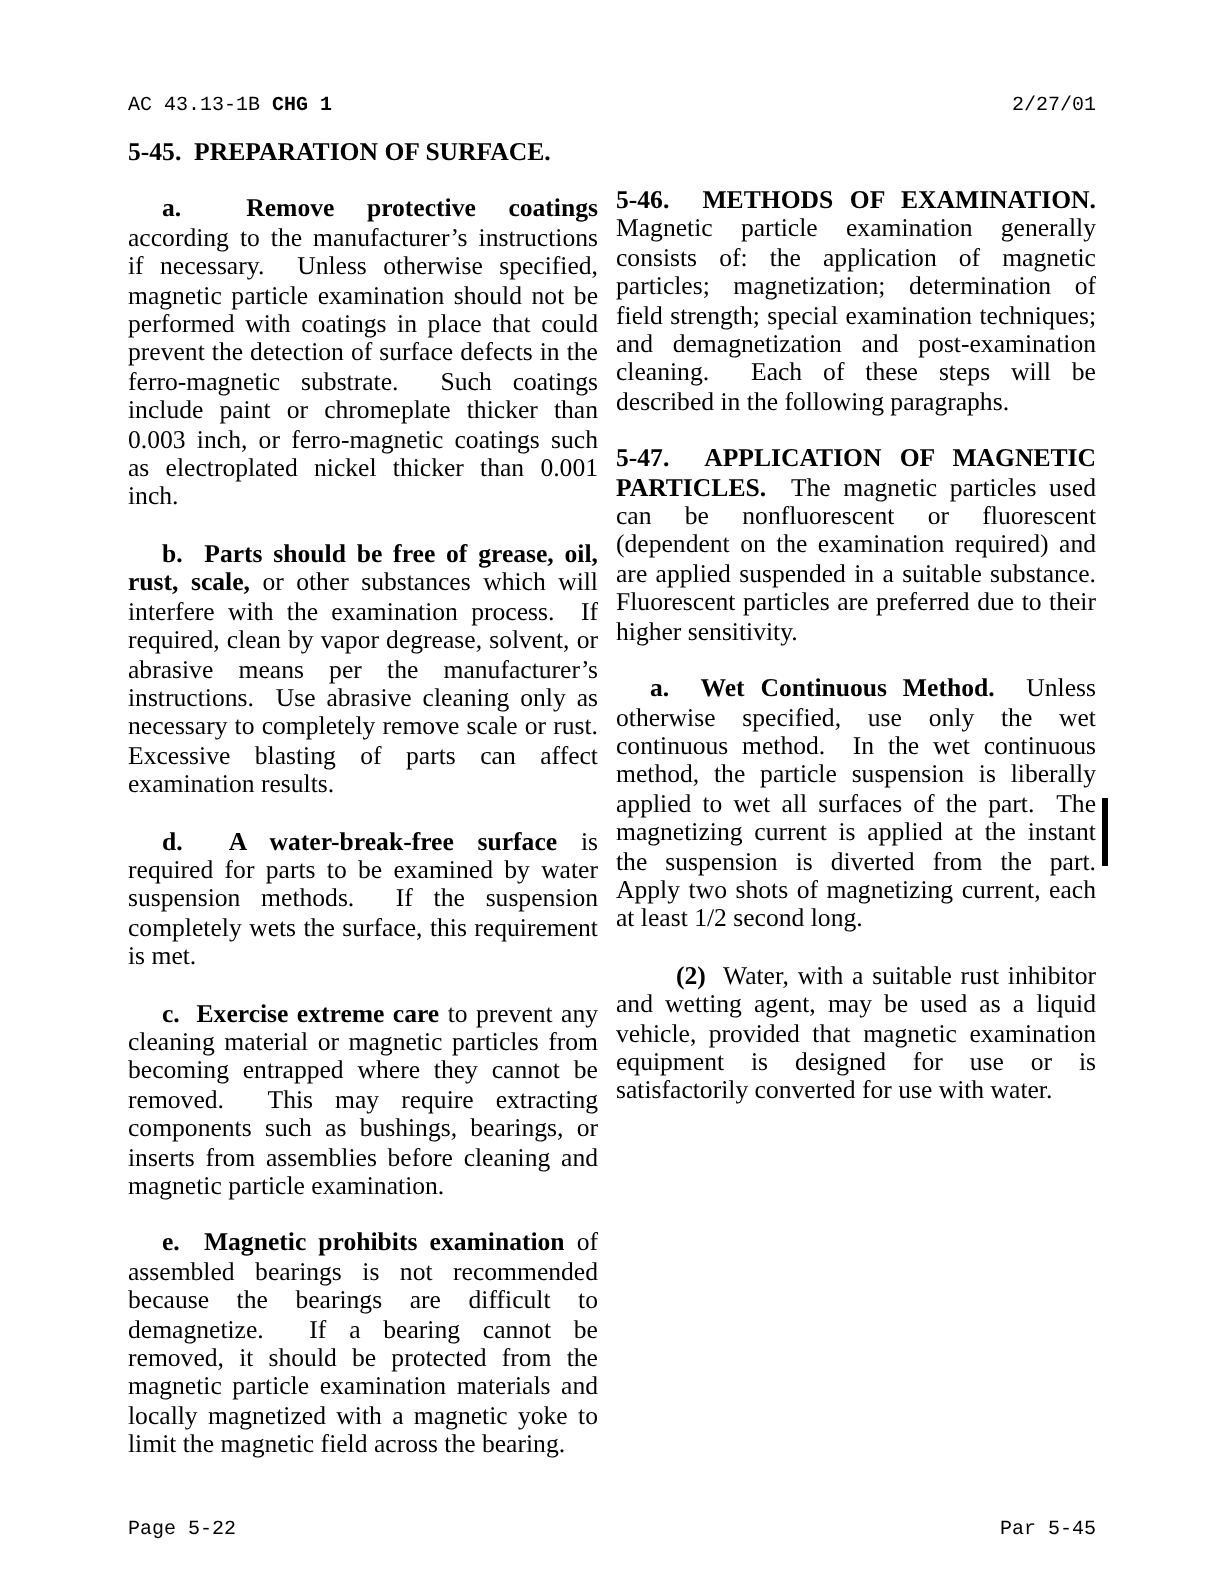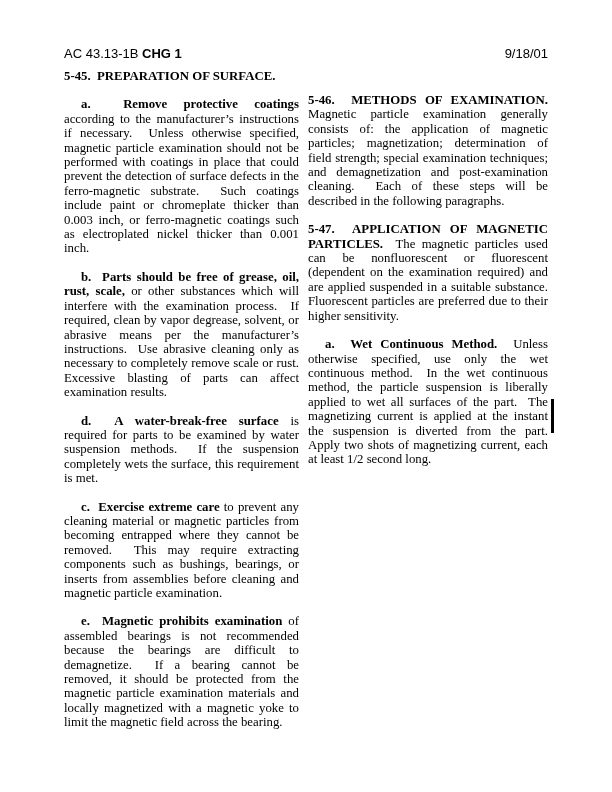--- a/index.html
+++ b/index.html
@@ -14,22 +14,22 @@
     background: #ffffff;
     color: #000000;
     overflow: hidden;
   }
   .runner {
     position: absolute;
     left: 64px;
     width: 484px;
     display: flex;
     justify-content: space-between;
-    font-family: Liberation Sans, sans-serif;
-    font-size: 13px;
+    font-family: Liberation Mono, monospace;
+    font-size: 10px;
     line-height: 13px;
     white-space: pre;
   }
   .runner.header { top: 47px; }
   .runner.footer { top: 759px; }
   .columns {
     position: absolute;
     left: 64px;
     top: 69px;
     width: 484px;
@@ -60,38 +60,43 @@
     background: #000000;
   }
 </style>
 </head>
 <body>
 
 <div class="page">
 
   <div class="runner header">
     <div><span>AC 43.13-1B </span><b>CHG 1</b></div>
-    <div>9/18/01</div>
+    <div>2/27/01</div>
   </div>
 
   <div class="columns">
 
     <div class="col-left">
       <p class="para heading"><b>5-45.  PREPARATION OF SURFACE.</b></p>
       <p class="para indent1"><b>a.  Remove protective coatings</b><span> according to the manufacturer’s instructions if necessary.  Unless otherwise specified, magnetic particle examination should not be performed with coatings in place that could prevent the detection of surface defects in the ferro-magnetic substrate.  Such coatings include paint or chromeplate thicker than 0.003 inch, or ferro-magnetic coatings such as electroplated nickel thicker than 0.001 inch.</span></p>
       <p class="para indent1"><b>b.  Parts should be free of grease, oil, rust, scale,</b><span> or other substances which will interfere with the examination process.  If required, clean by vapor degrease, solvent, or abrasive means per the manufacturer’s instructions.  Use abrasive cleaning only as necessary to completely remove scale or rust.  Excessive blasting of parts can affect examination results.</span></p>
       <p class="para indent1"><b>d.  A water-break-free surface</b><span> is required for parts to be examined by water suspension methods.  If the suspension completely wets the surface, this requirement is met.</span></p>
       <p class="para indent1"><b>c.  Exercise extreme care</b><span> to prevent any cleaning material or magnetic particles from becoming entrapped where they cannot be removed.  This may require extracting components such as bushings, bearings, or inserts from assemblies before cleaning and magnetic particle examination.</span></p>
       <p class="para indent1"><b>e.  Magnetic prohibits examination</b><span> of assembled bearings is not recommended because the bearings are difficult to demagnetize.  If a bearing cannot be removed, it should be protected from the magnetic particle examination materials and locally magnetized with a magnetic yoke to limit the magnetic field across the bearing.</span></p>
     </div>
 
     <div class="col-right">
       <p class="para heading"><b>5-46.  METHODS OF EXAMINATION.</b><span>  Magnetic particle examination generally consists of: the application of magnetic particles; magnetization; determination of field strength; special examination techniques; and demagnetization and post-examination cleaning.  Each of these steps will be described in the following paragraphs.</span></p>
       <p class="para heading"><b>5-47.  APPLICATION OF MAGNETIC PARTICLES.</b><span>  The magnetic particles used can be nonfluorescent or fluorescent (dependent on the examination required) and are applied suspended in a suitable substance.  Fluorescent particles are preferred due to their higher sensitivity.</span></p>
       <p class="para indent1"><b>a.  Wet Continuous Method.</b><span>  Unless otherwise specified, use only the wet continuous method.  In the wet continuous method, the particle suspension is liberally applied to wet all surfaces of the part.  The magnetizing current is applied at the instant the suspension is diverted from the part.  Apply two shots of magnetizing current, each at least 1/2 second long.</span></p>
+      <p class="para indent2"><b>(2)</b><span>  Water, with a suitable rust inhibitor and wetting agent, may be used as a liquid vehicle, provided that magnetic examination equipment is designed for use or is satisfactorily converted for use with water.</span></p>
     </div>
 
   </div>
 
   <div class="change-bar"></div>
 
+  <div class="runner footer">
+    <div>Page 5-22</div>
+    <div>Par 5-45</div>
+  </div>
 
 </div>
 
 </body></html>

